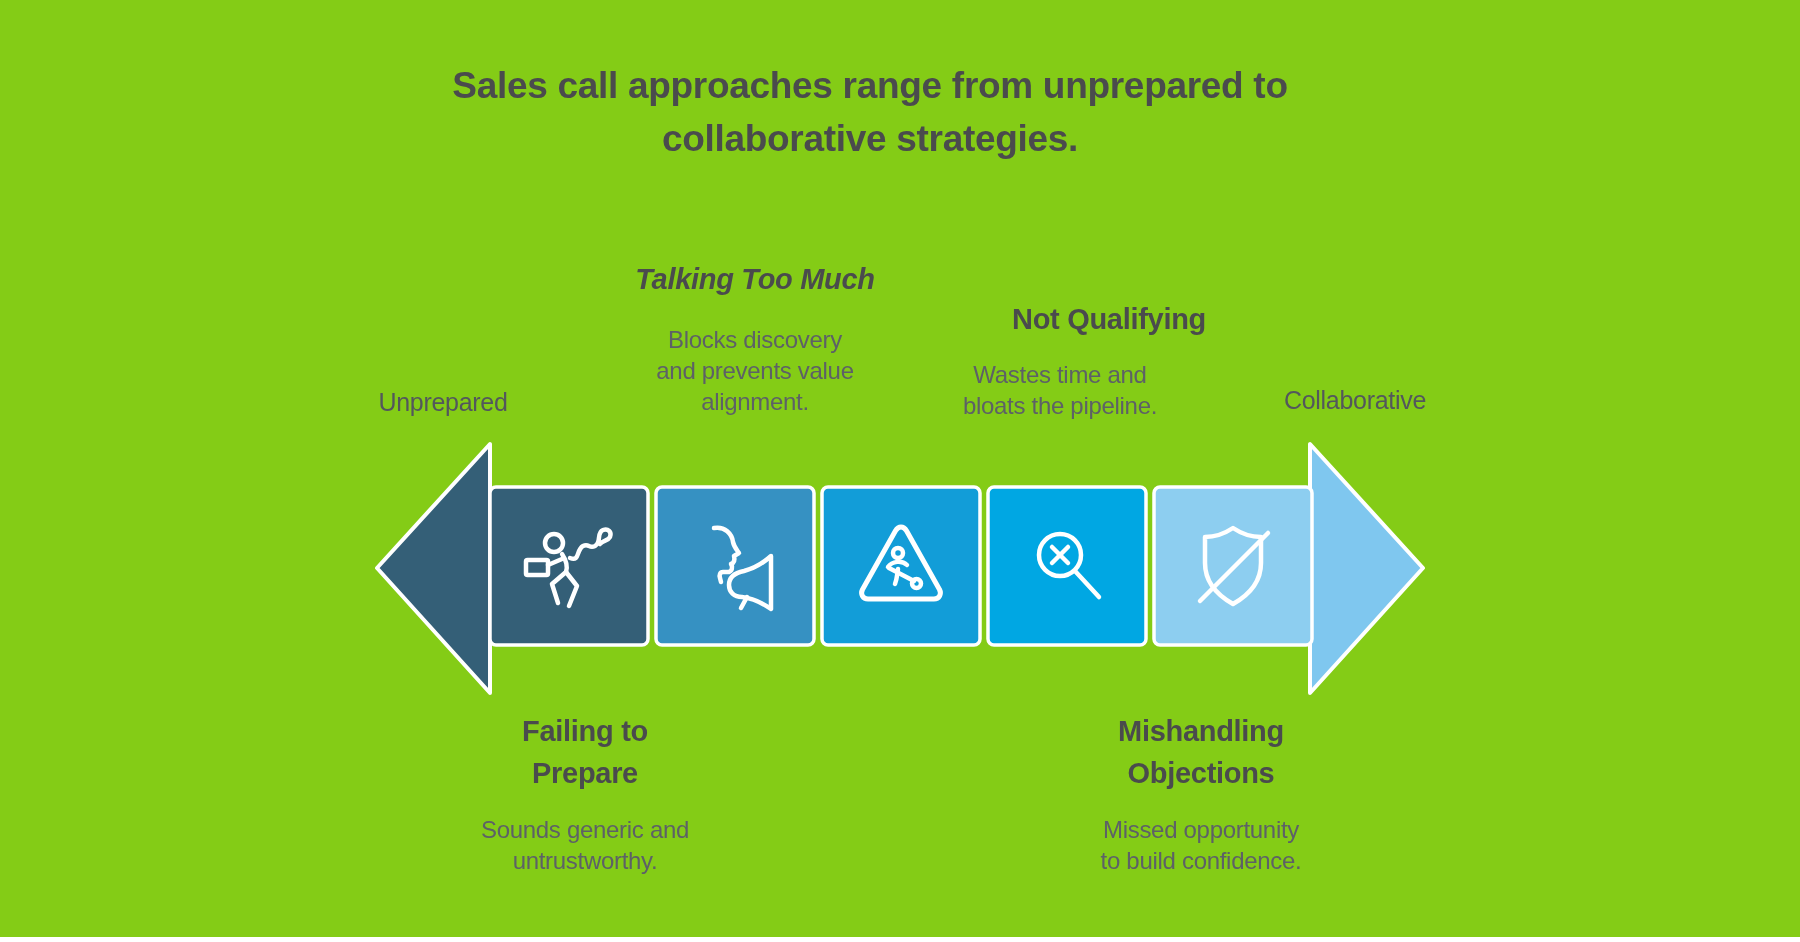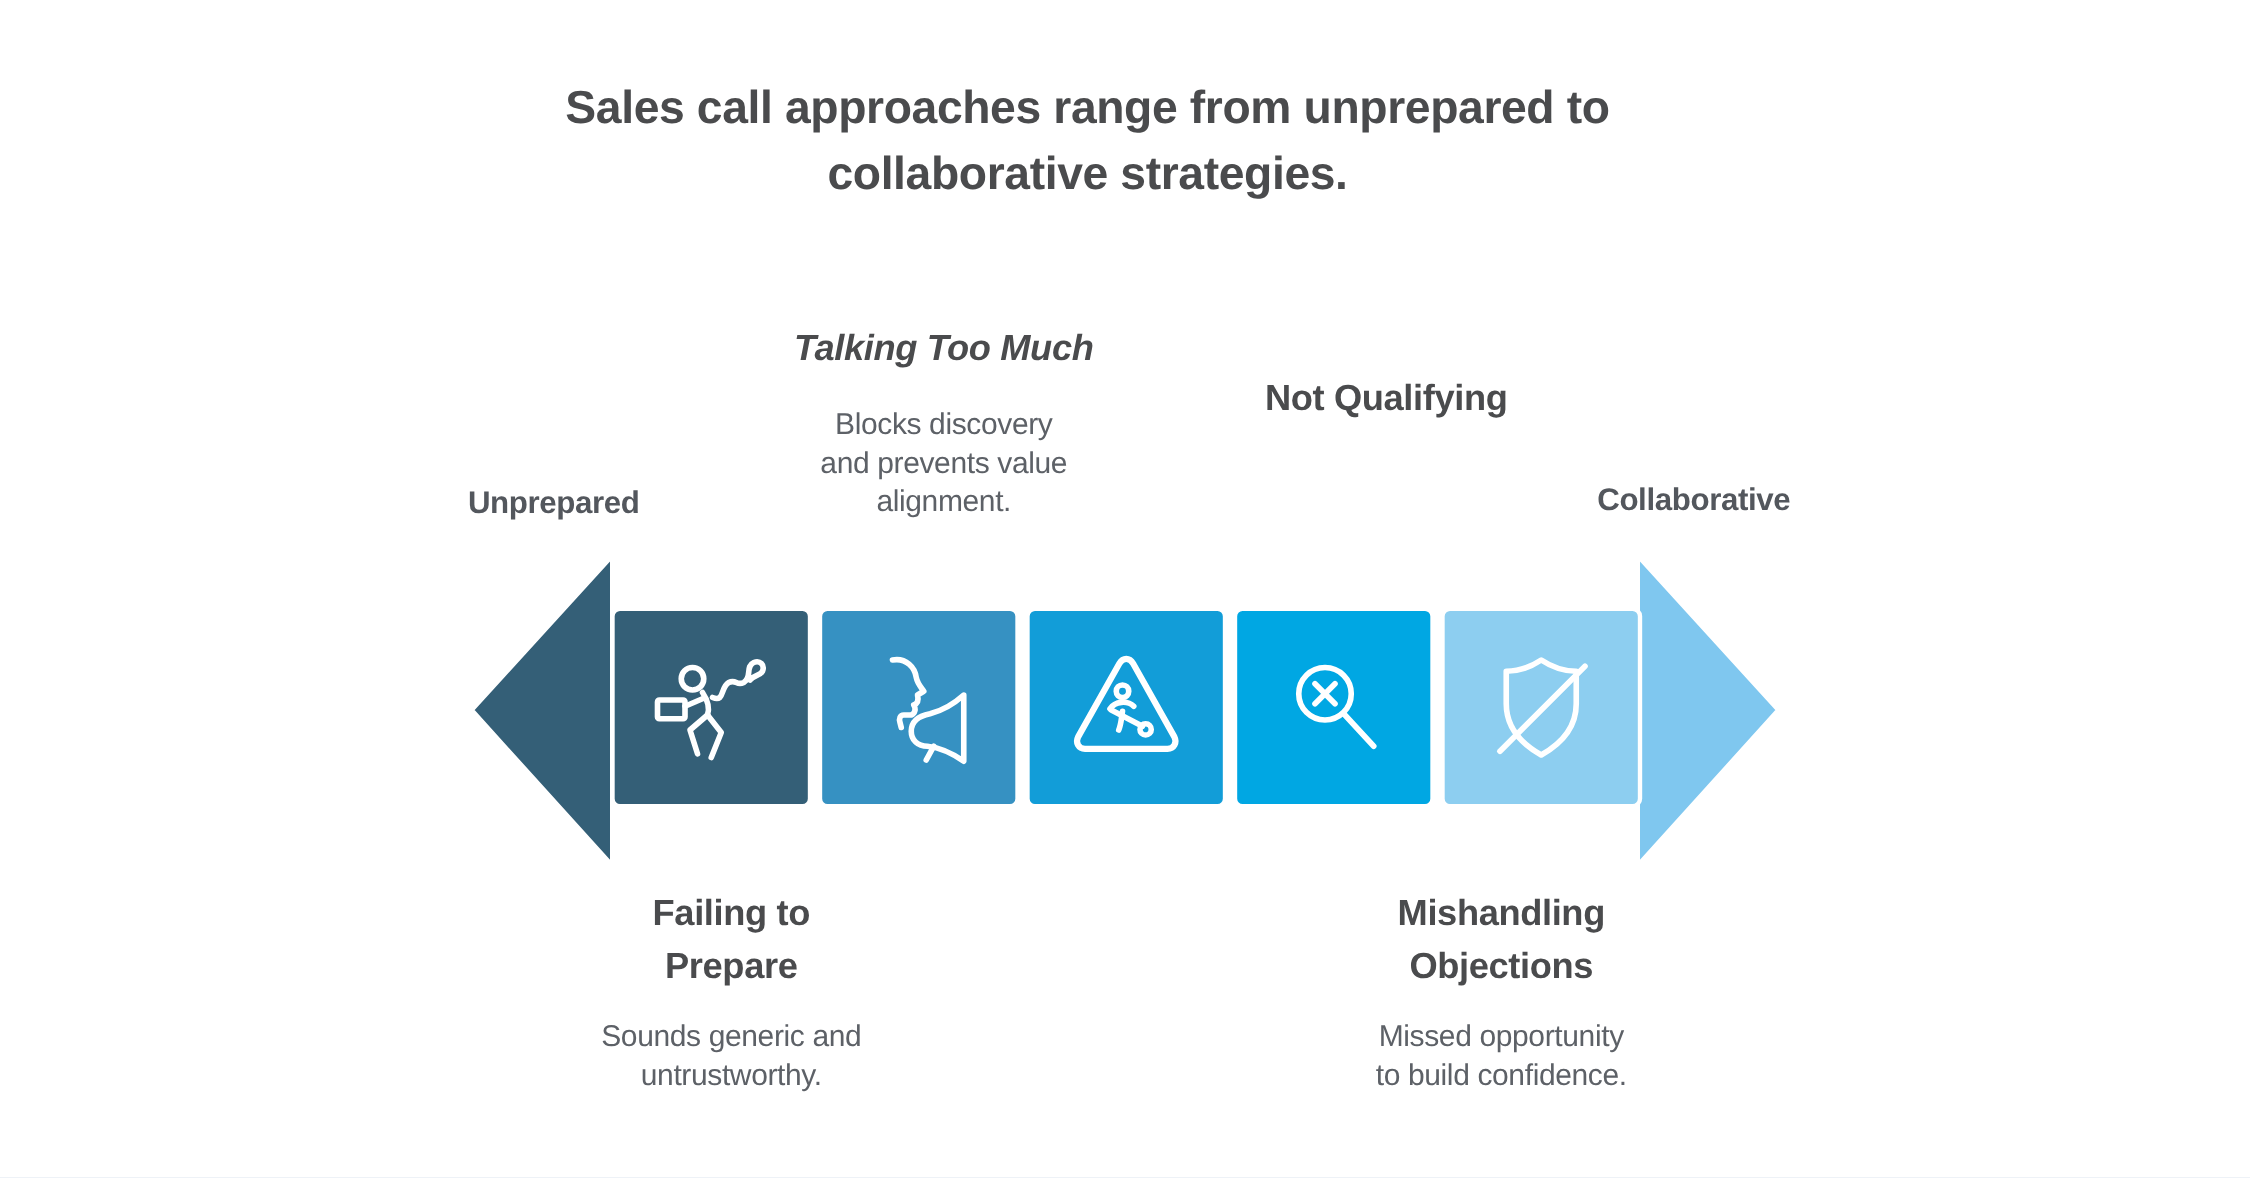--- a/index.html
+++ b/index.html
@@ -1,39 +1,39 @@
 <!DOCTYPE html>
 <html><head>
 <meta charset="utf-8">
 <style>
   html,body{margin:0;padding:0;background:#dee5f0;}
   .canvas{
     position:relative;
     width:1800px;height:942px;
-    background:#ffffff;
+    background:#84cc16;
     overflow:hidden;
     font-family:"Liberation Sans",sans-serif;
   }
   .abs{position:absolute;}
   .center{text-align:center;}
   .multiline{white-space:pre-line;}
   .page-title{
     font-size:37px;font-weight:700;line-height:53px;
     color:#4a4b4d;letter-spacing:-0.3px;
   }
   .stage-heading{
     font-size:29px;font-weight:700;line-height:42px;
     color:#4a4b4d;letter-spacing:-0.3px;
   }
   .stage-body{
     font-size:24px;font-weight:400;line-height:31px;
     color:#5d6167;letter-spacing:-0.3px;
   }
   .side-label{
-    font-size:25px;font-weight:700;line-height:26px;
+    font-size:25px;font-weight:400;line-height:26px;
     color:#53575d;letter-spacing:-0.3px;
   }
   .arrow-svg{position:absolute;left:370px;top:438px;}
   .icon-stroke{stroke:#ffffff;fill:none;stroke-width:4.5;stroke-linecap:round;stroke-linejoin:round;}
   .square-rect{stroke:#ffffff;stroke-width:3.5;}
   .head-poly{stroke:#ffffff;stroke-width:4;stroke-linejoin:round;}
   .bottom-bar{position:absolute;left:0;bottom:0;width:1800px;height:5px;}
 </style>
 </head>
 <body>
@@ -44,20 +44,22 @@
 collaborative strategies.</div>
 
   <div class="abs center side-label" style="left:343px;top:389px;width:200px;">Unprepared</div>
 
   <div class="abs center stage-heading multiline" style="left:555px;top:258px;width:400px;font-style:italic;">Talking Too Much</div>
   <div class="abs center stage-body multiline" style="left:580px;top:324px;width:350px;">Blocks discovery
 and prevents value
 alignment.</div>
 
   <div class="abs center stage-heading multiline" style="left:934px;top:298px;width:350px;">Not Qualifying</div>
+  <div class="abs center stage-body multiline" style="left:885px;top:359px;width:350px;">Wastes time and
+bloats the pipeline.</div>
 
   <div class="abs center side-label" style="left:1255px;top:387px;width:200px;">Collaborative</div>
 
   <svg class="arrow-svg" width="1060" height="262" viewBox="0 0 1060 262">
 
     <polygon class="head-poly" points="120,6 120,255 7,130" style="fill: rgb(52, 95, 119);"></polygon>
     <polygon class="head-poly" points="940,6 940,255 1053,130" style="fill: rgb(127, 199, 239);"></polygon>
 
     <rect class="square-rect" x="120" y="49" width="158" height="158" rx="6" style="fill: rgb(52, 95, 119);"></rect>
     <rect class="square-rect" x="286" y="49" width="158" height="158" rx="6" style="fill: rgb(54, 145, 194);"></rect>

